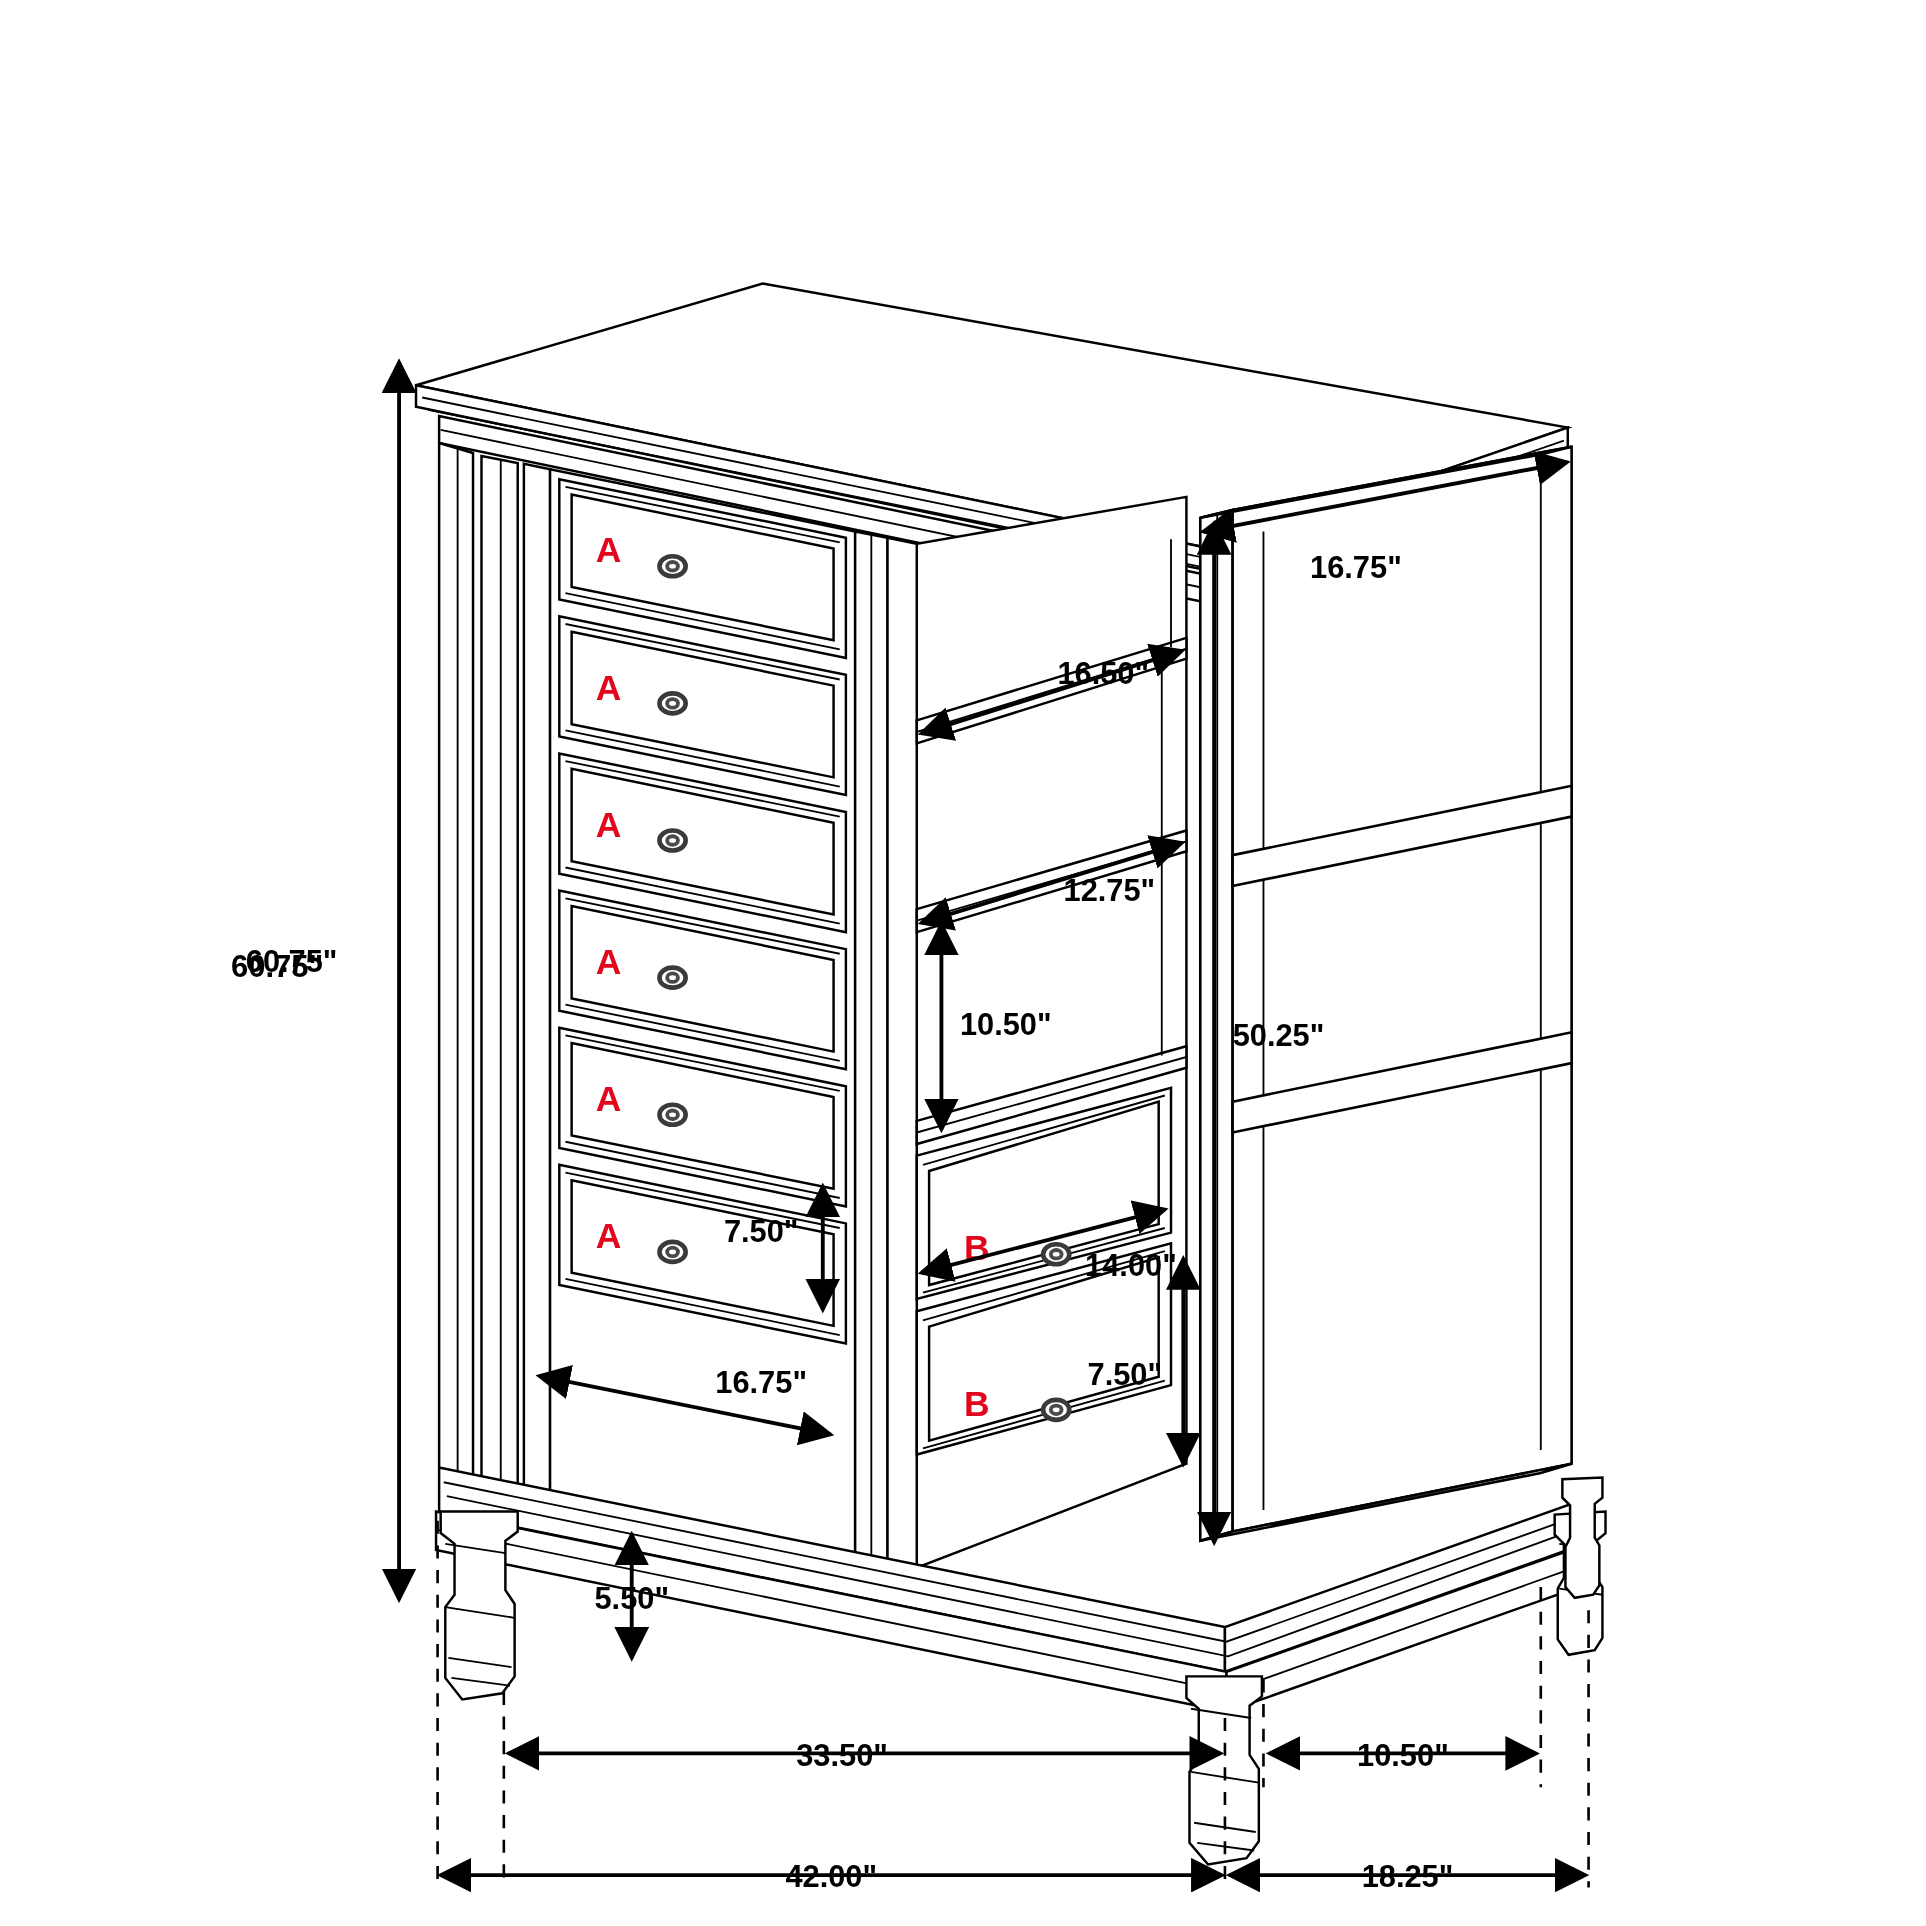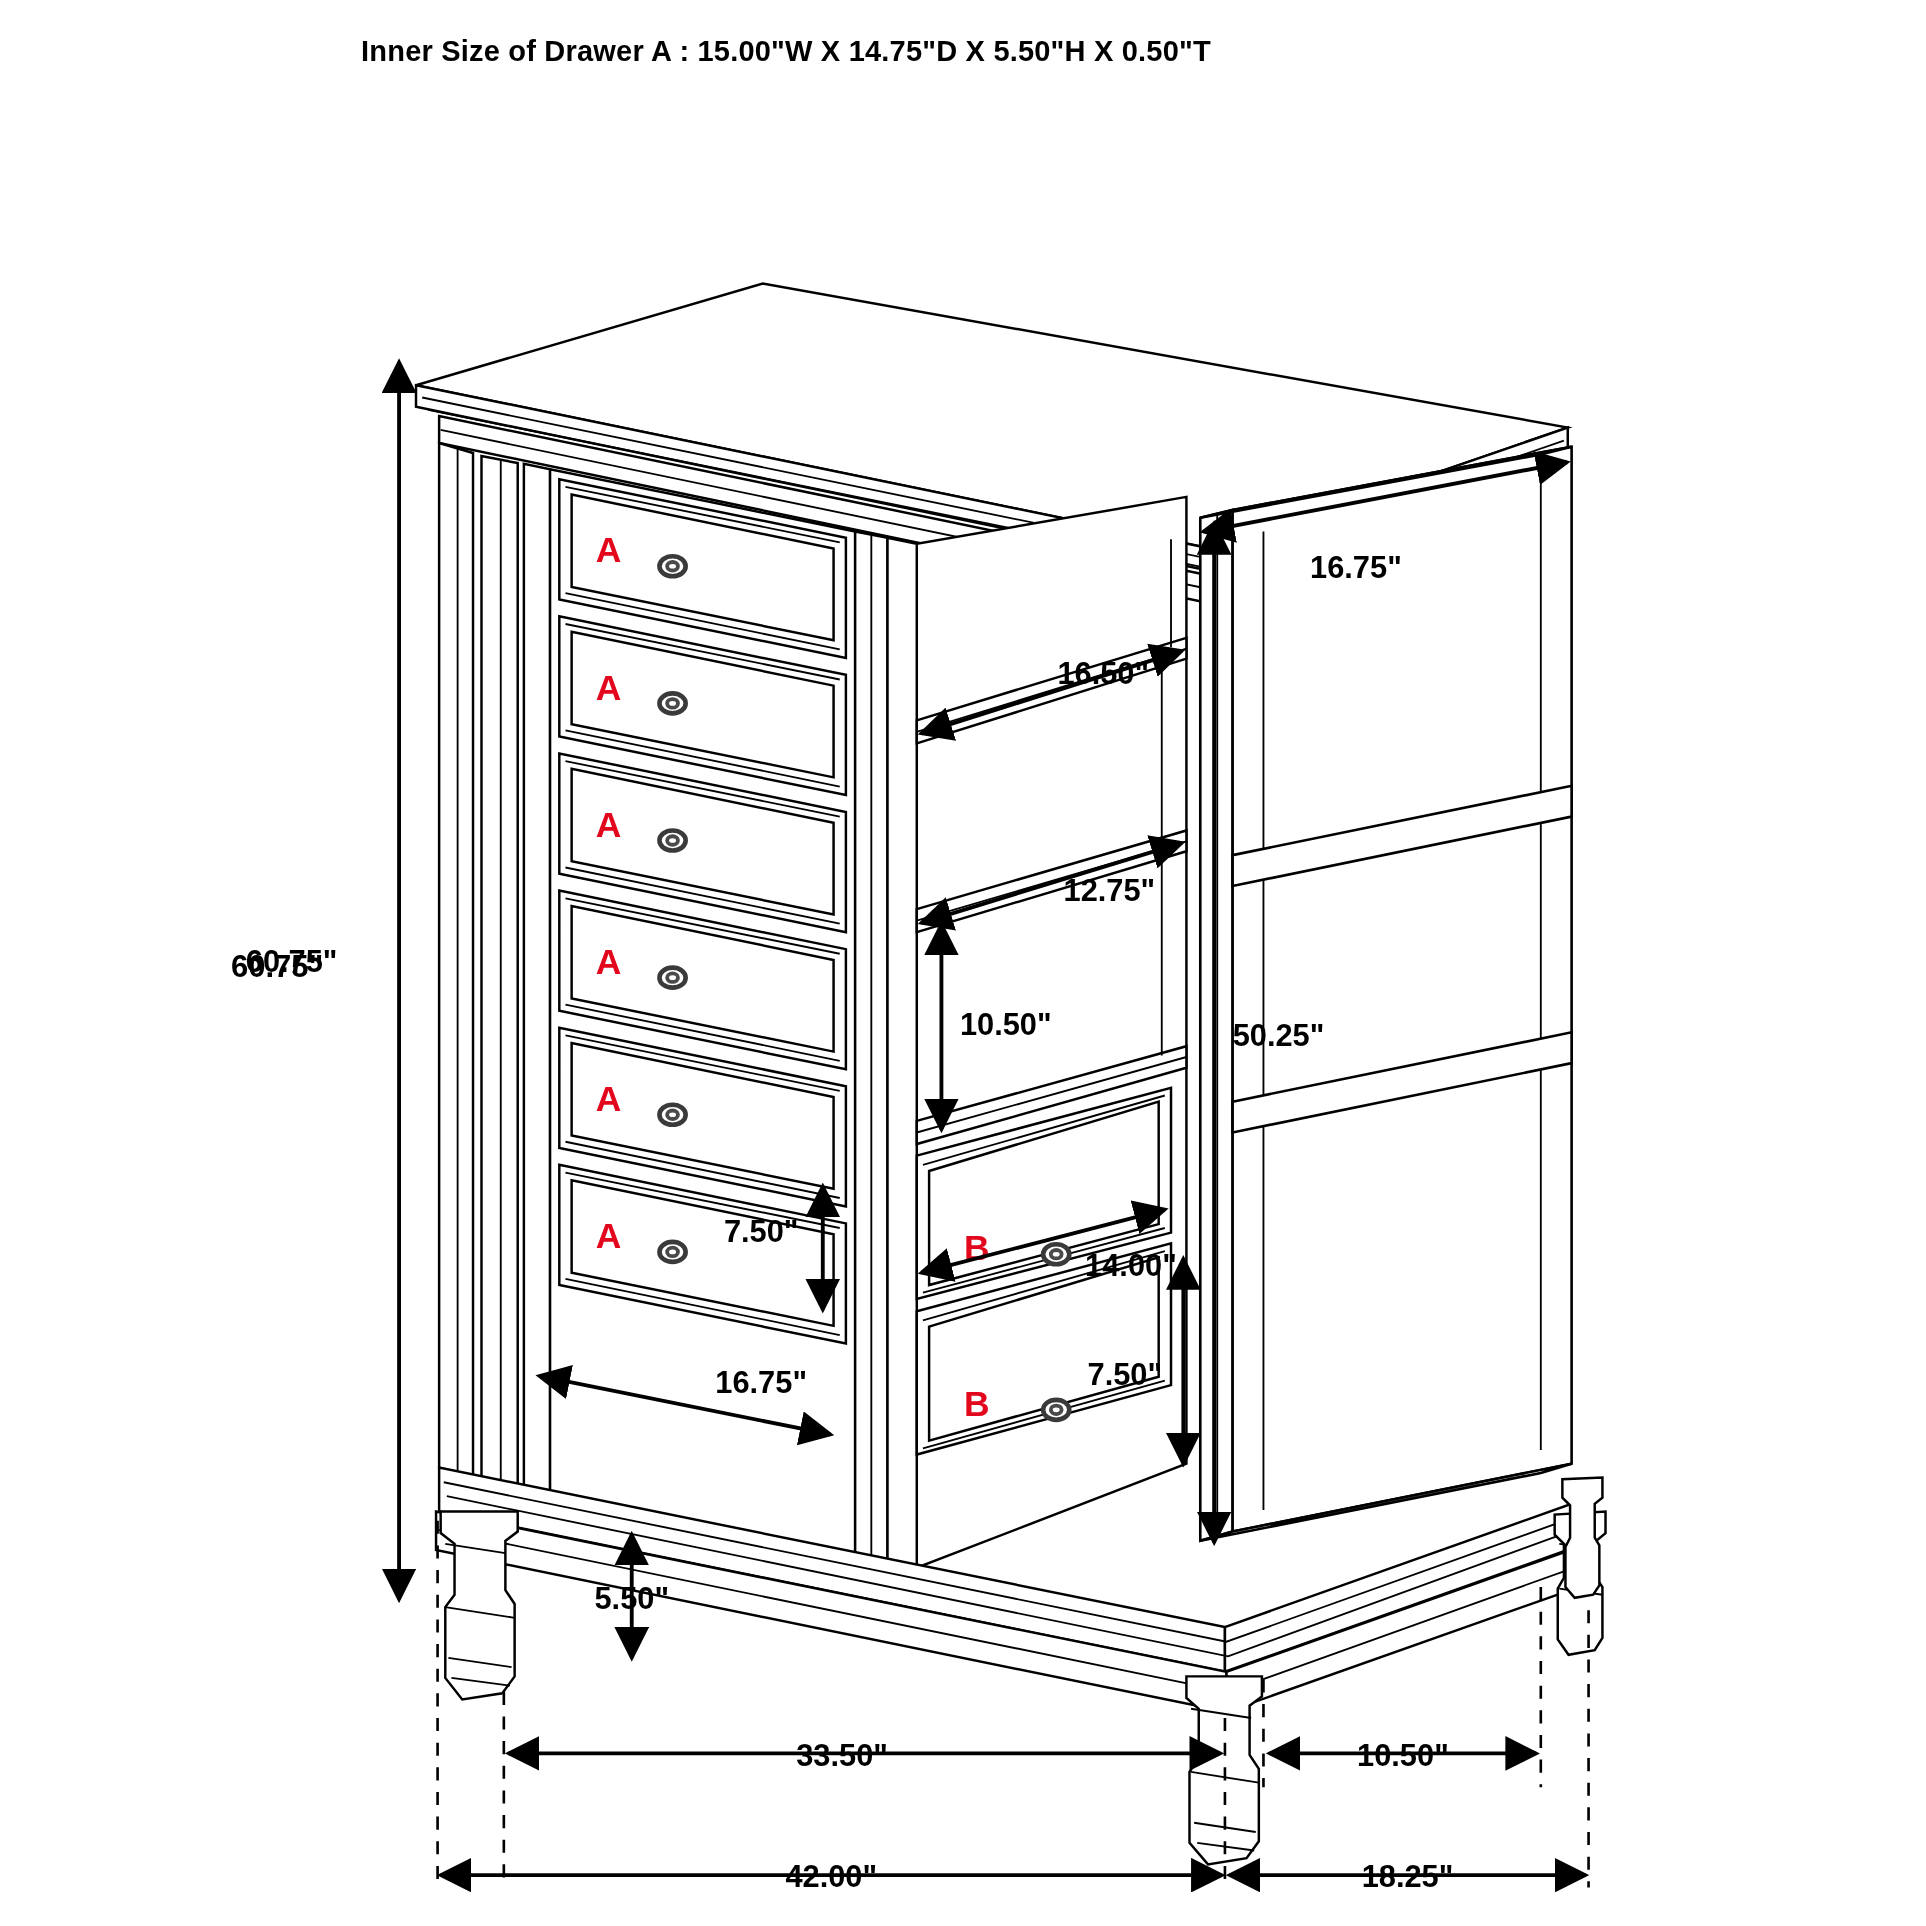--- a/index.html
+++ b/index.html
@@ -65,21 +65,20 @@
   }
   .knob-outer { fill: #ffffff; stroke: #3a3a3a; stroke-width: 6; }
   .knob-inner { fill: #ffffff; stroke: #4a4a4a; stroke-width: 5; }
 </style>
 </head>
 <body>
 
 <div id="page">
 
   <div class="header-block">
-    <div class="header-line">Inner Size of Drawer A : 15.00"W X 14.75"D X 5.50"H X 0.50"T</div>
   </div>
 
   <svg class="diagram" viewBox="0 0 2500 2500">
 
     <defs>
       <marker id="ah" markerWidth="9" markerHeight="9" refX="8" refY="4.5" orient="auto">
         <path d="M0,0 L9,4.5 L0,9 z" class="arrowhead"></path>
       </marker>
       <marker id="ahs" markerWidth="9" markerHeight="9" refX="1" refY="4.5" orient="auto">
         <path d="M9,0 L0,4.5 L9,9 z" class="arrowhead"></path>

